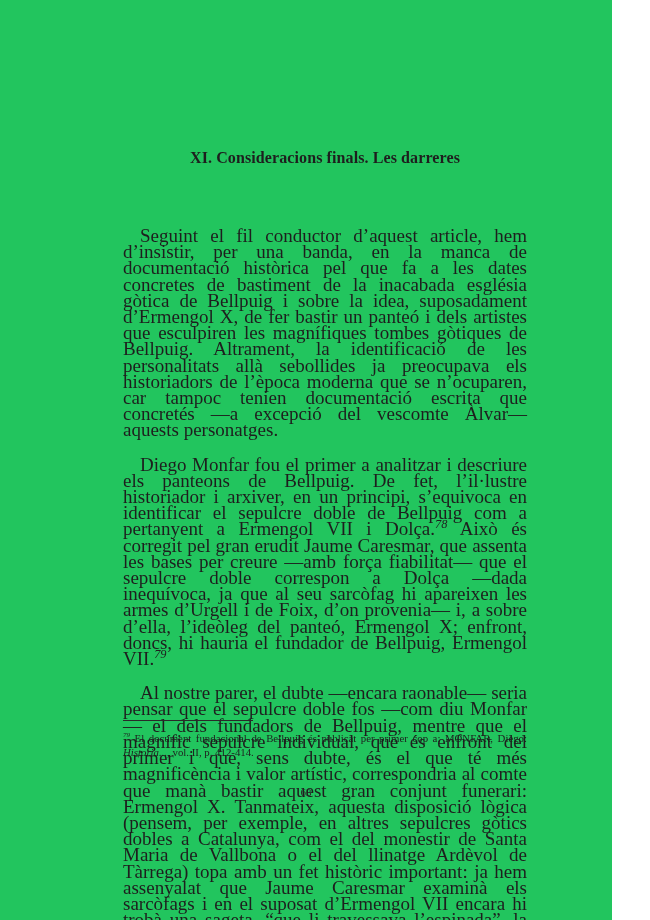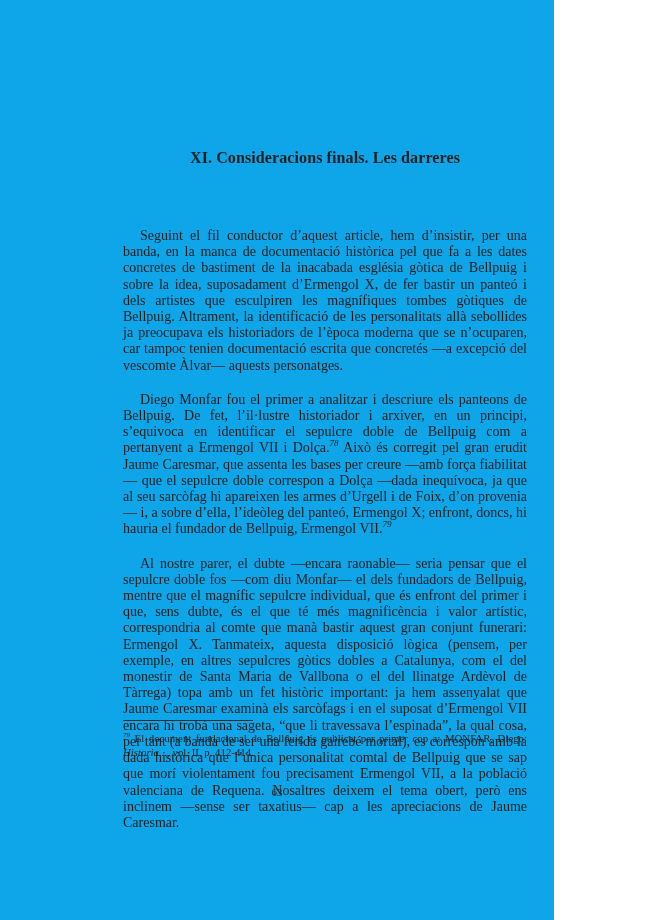--- a/index.html
+++ b/index.html
@@ -2,43 +2,43 @@
 <html><head>
 <meta charset="utf-8">
 <style>
   html, body {
     margin: 0;
     padding: 0;
     background: #ffffff;
   }
   .page {
     position: relative;
-    width: 554px;
+    width: 612px;
     height: 920px;
-    background: #0ea5e9;
+    background: #22c55e;
     font-family: "Liberation Serif", serif;
     color: #1e1e1e;
     overflow: hidden;
   }
   .text-block {
     position: absolute;
     left: 123px;
     top: 147px;
     width: 404px;
   }
   h1.doc-title {
     font-size: 16px;
     line-height: 21px;
     font-weight: bold;
     text-align: center;
     margin: 0 0 60px 0;
     letter-spacing: 0.1px;
   }
   p.body-par {
-    font-size: 14px;
+    font-size: 19px;
     line-height: 16.2px;
     text-align: justify;
     text-indent: 17px;
     margin: 18px 0 6px 0;
   }
   p.body-par sup,
   p.footnote sup {
     font-size: 0.65em;
     line-height: 0;
     vertical-align: super;

